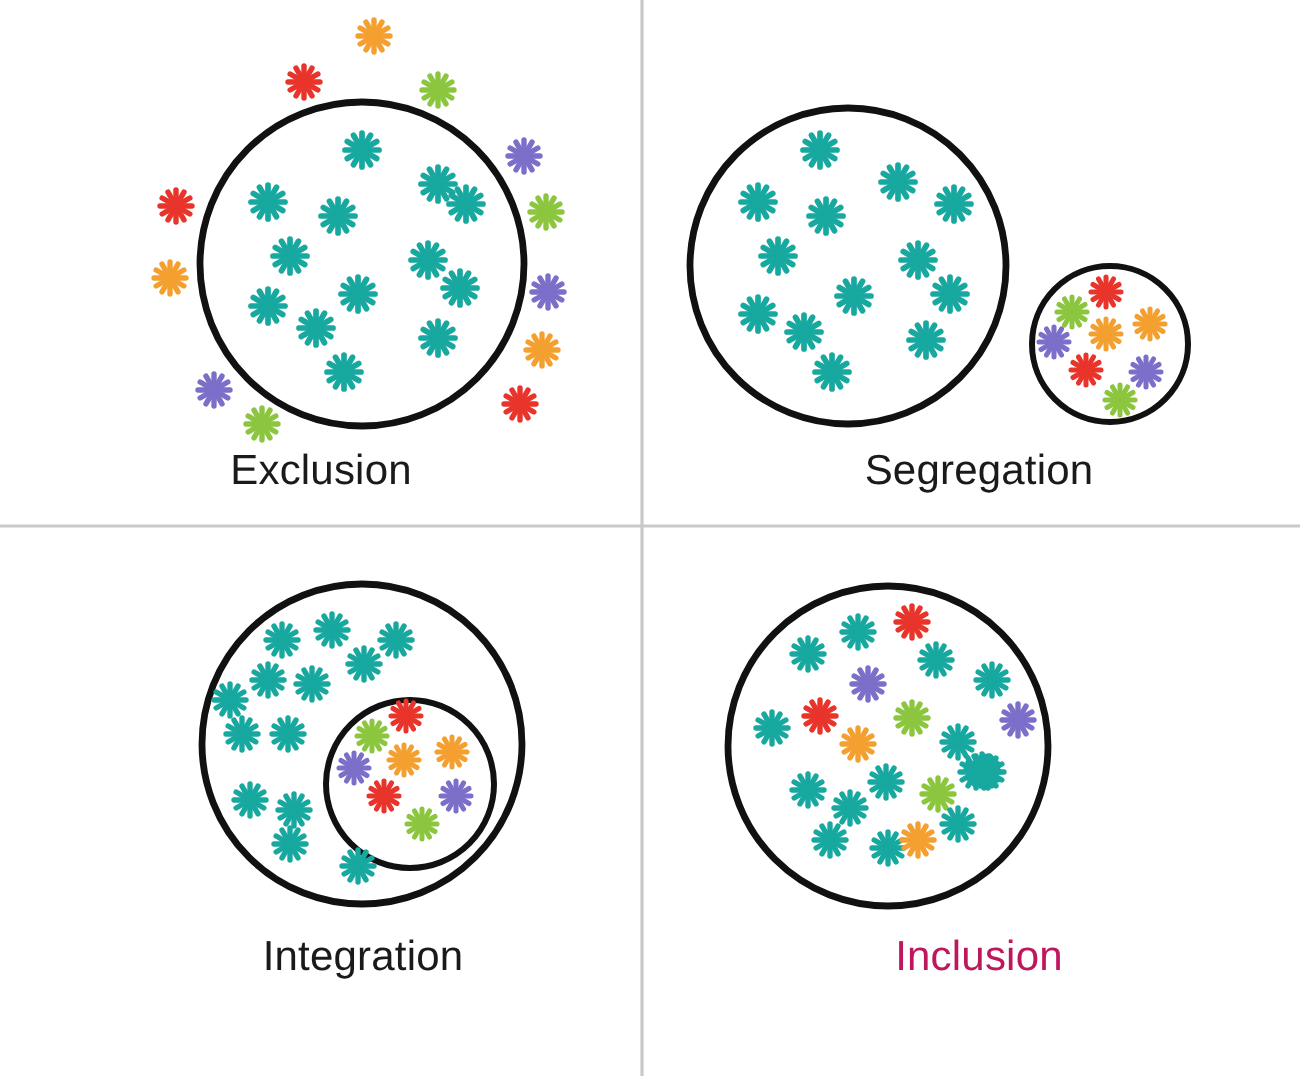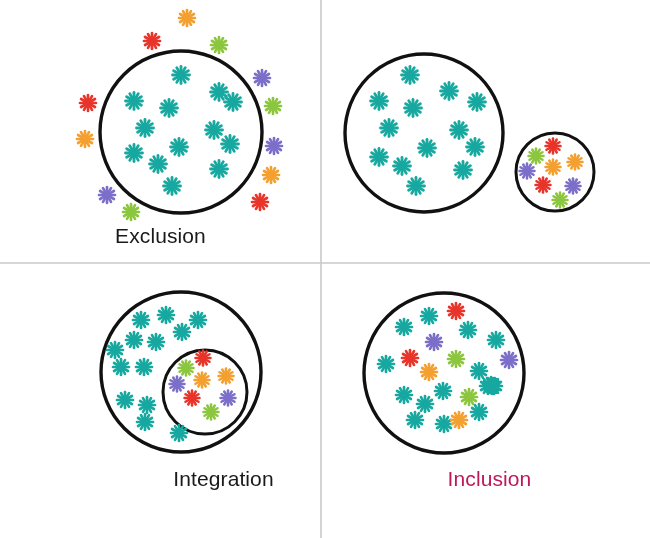--- a/index.html
+++ b/index.html
@@ -35,21 +35,21 @@
     letter-spacing: 0.1px;
     color: #1a1a1a;
     white-space: nowrap;
     line-height: 1;
   }
   .quad-label.accent {
     color: #be185d;
   }
   #label-exclusion   { left: 0px;   top: 225px; width: 321px; }
   #label-segregation { left: 329px; top: 225px; width: 321px; }
-  #label-integration { left: 10px;   top: 468px; width: 363px; padding-left: 32px; }
+  #label-integration { left: 0px;   top: 468px; width: 363px; }
   #label-inclusion   { left: 329px; top: 468px; width: 321px; }
 </style>
 </head>
 <body>
 
 <div id="stage">
 
   <svg id="diagram-svg" viewBox="0 0 650 538" xmlns="http://www.w3.org/2000/svg">
     <g id="divider-layer">
         <line x1="321" y1="0" x2="321" y2="538" stroke="#c9c9c9" stroke-width="1.6"></line>
@@ -881,18 +881,19 @@
           <line x1="488" y1="378" x2="488" y2="394" stroke="#17a8a0" stroke-width="2.688" stroke-linecap="round"></line>
           <line x1="492" y1="379.0717967697245" x2="484" y2="392.9282032302755" stroke="#17a8a0" stroke-width="2.688" stroke-linecap="round"></line>
           <line x1="494.9282032302755" y1="382" x2="481.0717967697245" y2="390" stroke="#17a8a0" stroke-width="2.688" stroke-linecap="round"></line>
           <circle cx="488" cy="386" r="1.66656" fill="#17a8a0"></circle>
         </g>
       </g>
   </svg>
 
   <div class="quad-label" id="label-exclusion">Exclusion</div>
 
+  <div class="quad-label" id="label-segregation">Segregation</div>
 
   <div class="quad-label" id="label-integration">Integration</div>
 
   <div class="quad-label accent" id="label-inclusion">Inclusion</div>
 
 </div>
 
 </body></html>

